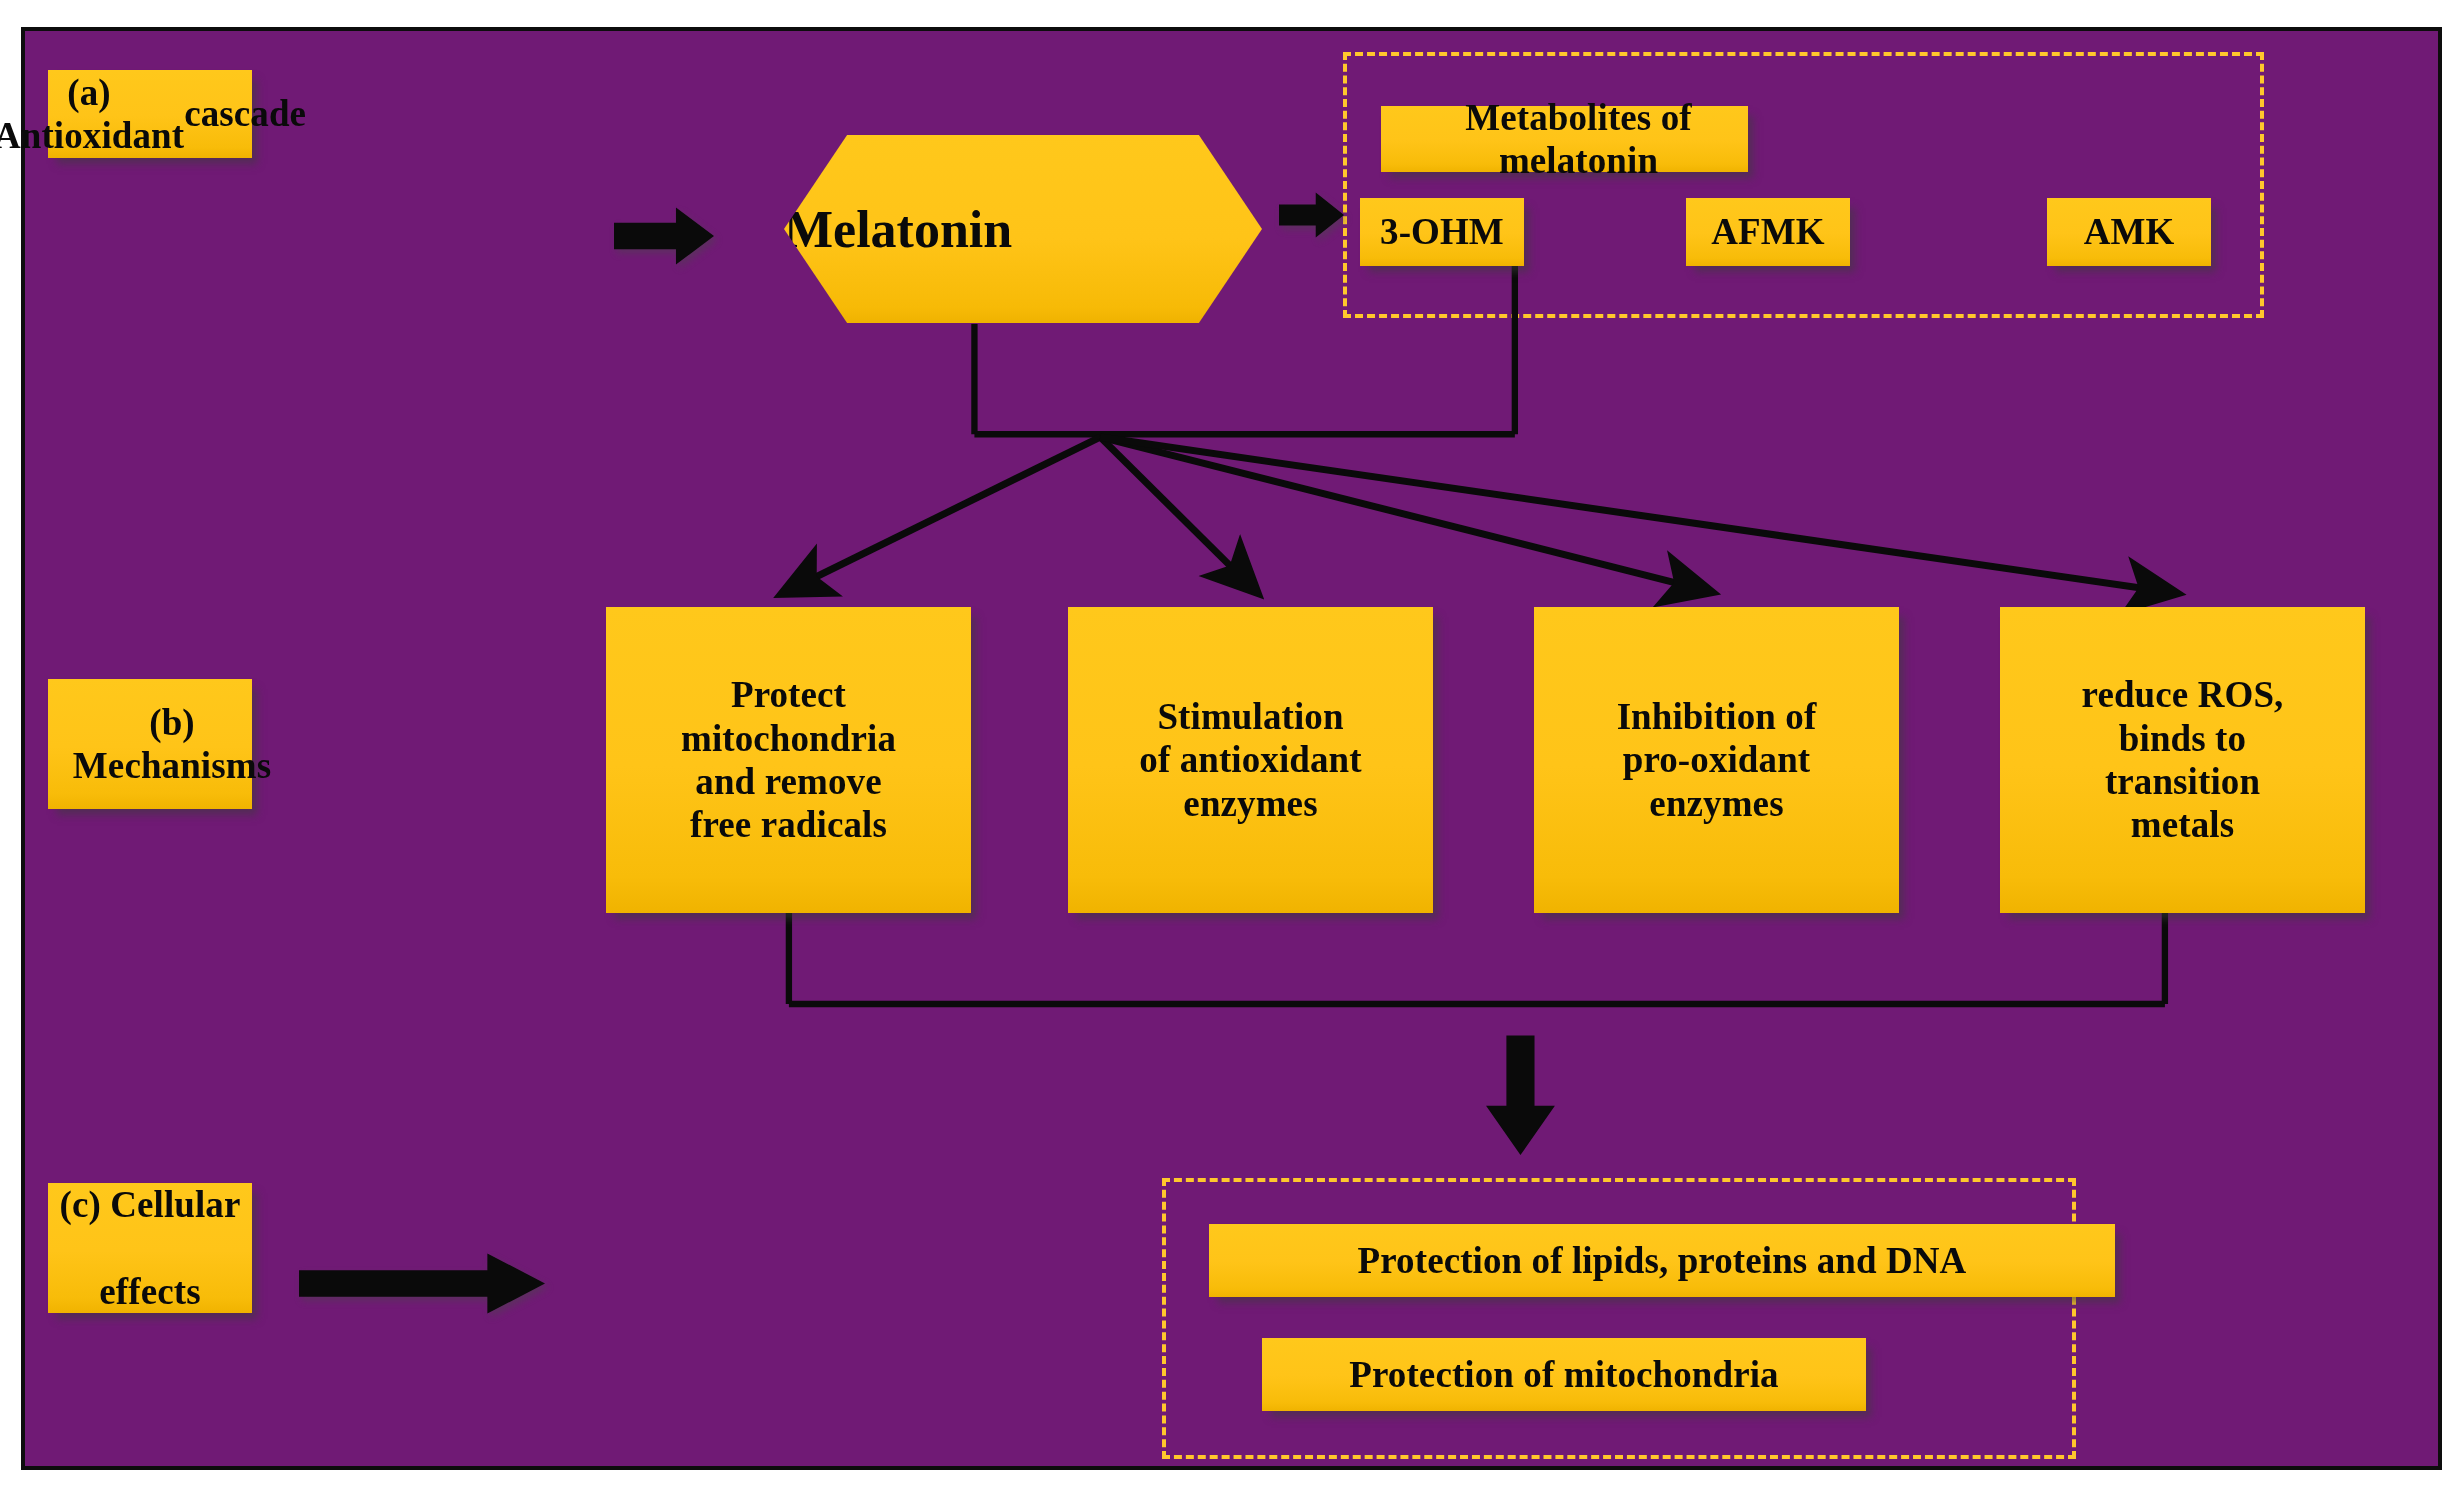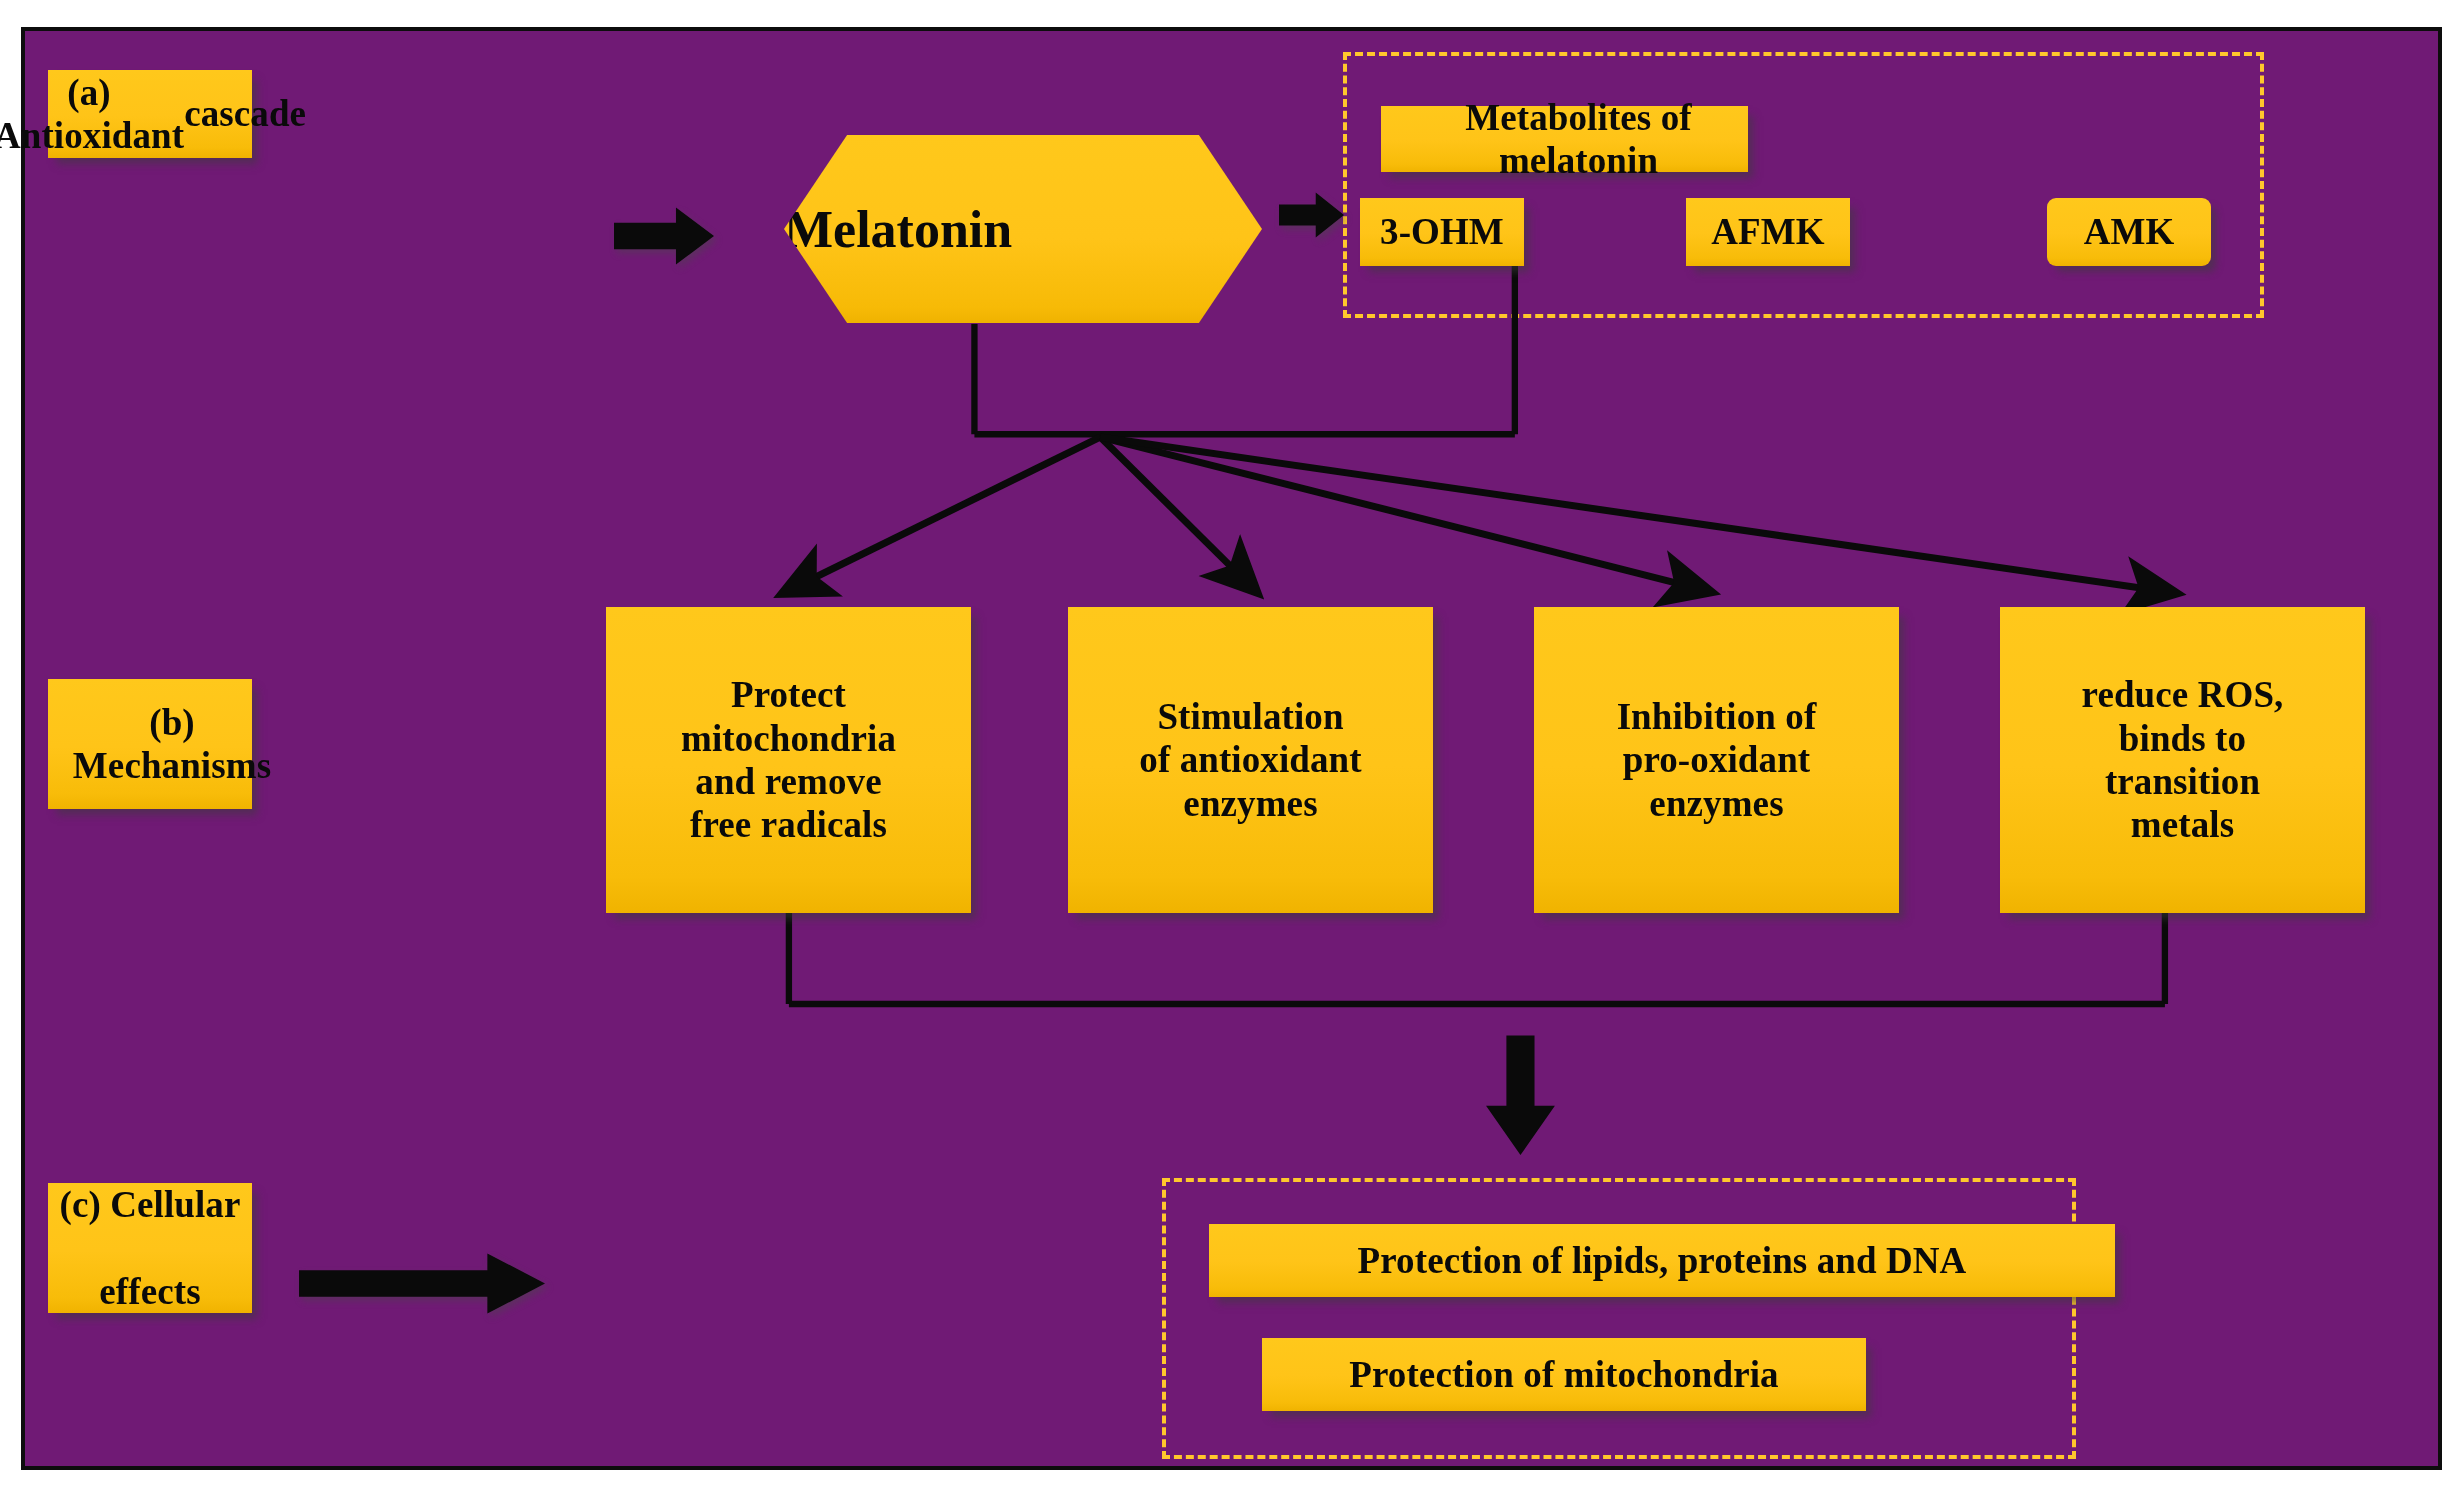--- a/index.html
+++ b/index.html
@@ -63,21 +63,21 @@
     z-index:3;pointer-events:none;
   }
 
   
   #row-a-label   {left:23px;  top:39px;  width:204px; height:88px; font-size:37px;}
   #melatonin     {left:759px;top:104px; width:478px; height:188px; font-size:52px;}
   #metabolites-box{left:1318px;top:21px;  width:921px;height:266px;}
   #metabolites-title{left:1356px;top:75px;width:367px;height:66px; font-size:37px;padding-left:28px;}
   #met-3ohm      {left:1335px;top:167px; width:164px; height:68px;  font-size:37px;}
   #met-afmk      {left:1661px;top:167px; width:164px; height:68px;  font-size:37px;}
-  #met-amk       {left:2022px;top:167px; width:164px; height:68px;  font-size:37px;border-radius:9px;}
+  #met-amk       {left:2022px;top:167px; width:164px; height:68px;  font-size:37px;}
 
   #row-b-label   {left:23px;  top:648px; width:204px; height:130px; font-size:37px;padding-left:44px;}
   #mech-1        {left:581px; top:576px; width:365px; height:306px; font-size:37px;}
   #mech-2        {left:1043px;top:576px; width:365px; height:306px; font-size:37px;}
   #mech-3        {left:1509px;top:576px; width:365px; height:306px; font-size:37px;}
   #mech-4        {left:1975px;top:576px; width:365px; height:306px; font-size:37px;}
 
   #row-c-label   {left:23px;  top:1152px;width:204px; height:130px; font-size:37px;flex-direction:column;}
   #effects-box   {left:1137px;top:1147px;width:914px;height:281px;}
   #eff-1         {left:1184px;top:1193px;width:906px;height:73px; font-size:37px;}

